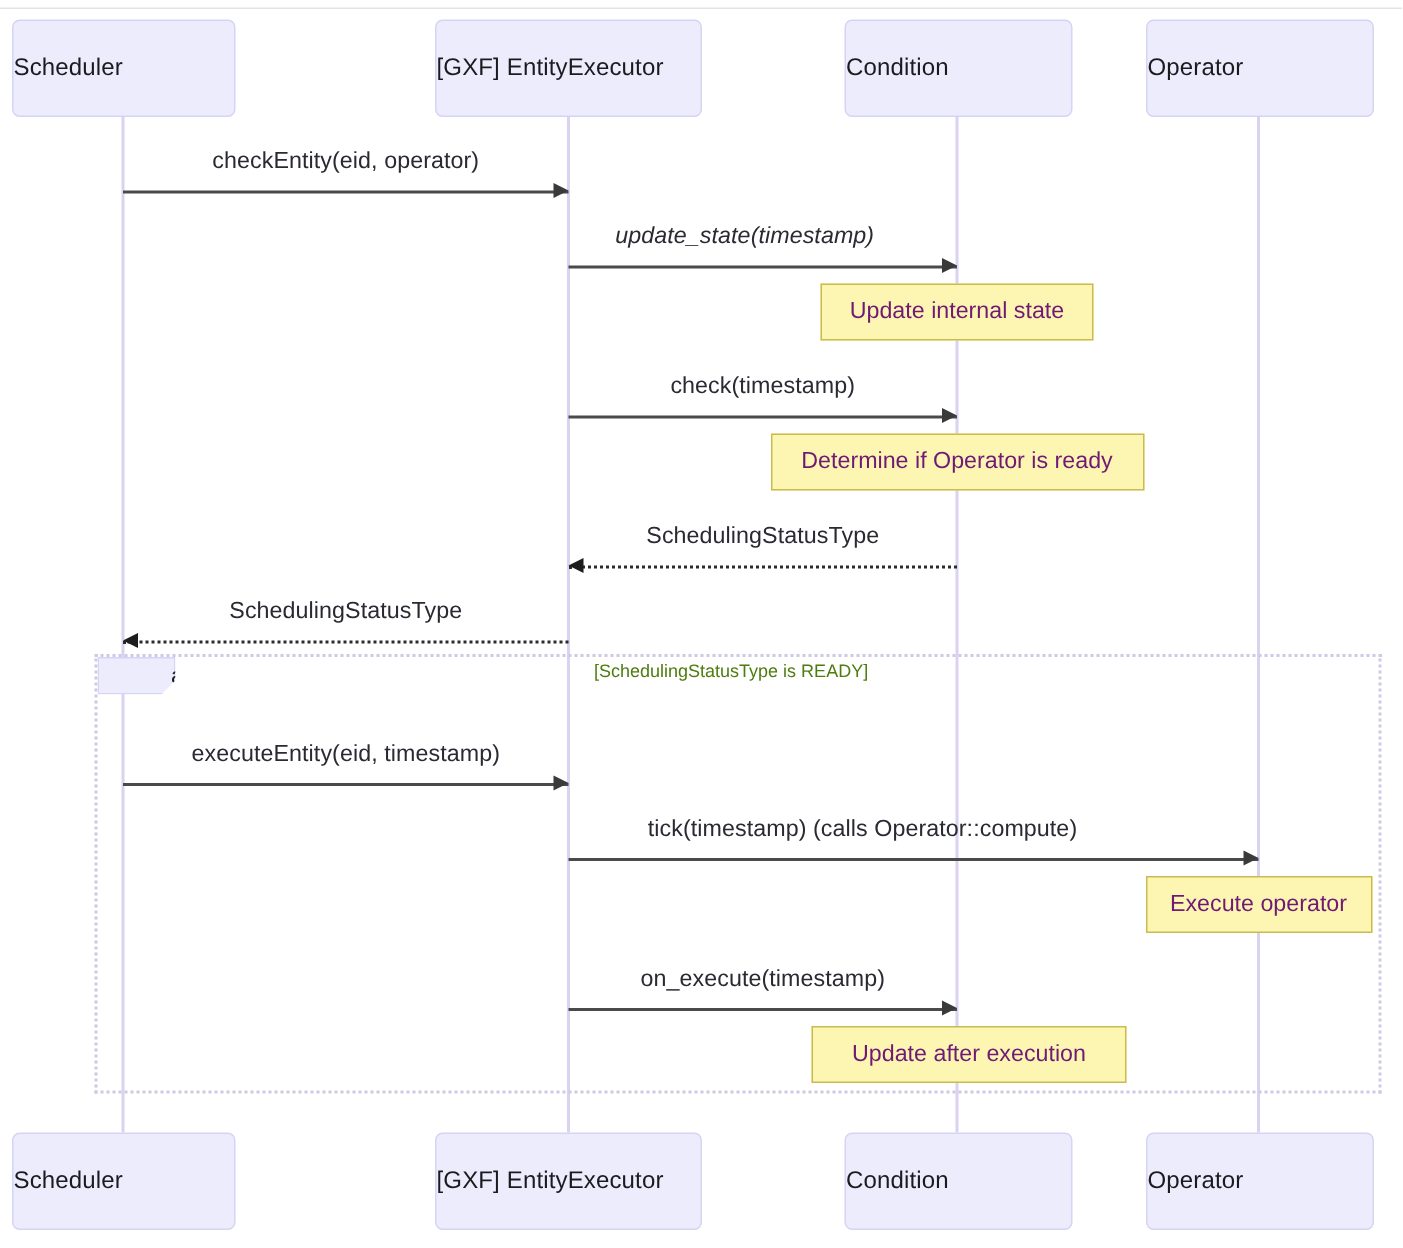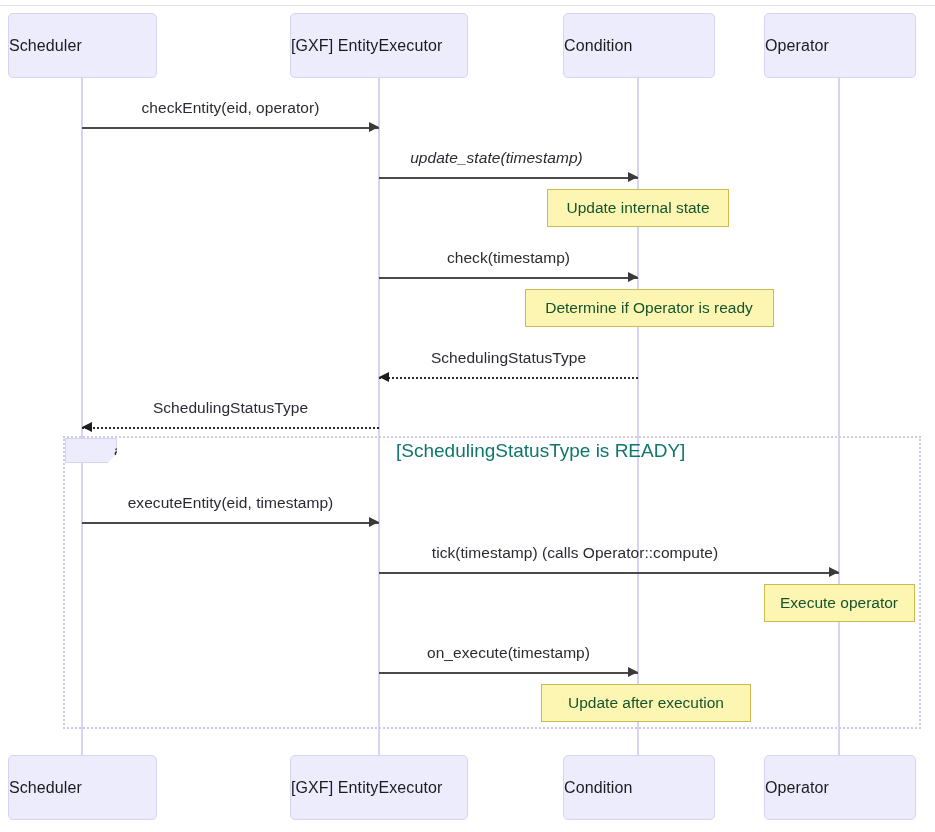--- a/index.html
+++ b/index.html
@@ -70,21 +70,21 @@
     color:#2a2a33;
     white-space:nowrap;
     letter-spacing:.05px;
   }
   
   .note{
     position:absolute;
     box-sizing:border-box;
     background:#fdf6b2;
     border:1px solid #c9bb4e;
-    color:#14532d;
+    color:#701a75;
     font-size:15.5px;
     display:flex;
     align-items:center;
     justify-content:center;
     white-space:nowrap;
     padding:0 12px;
     height:38px;
   }
   
   .frag{
@@ -101,22 +101,22 @@
     font-size:15px;
     display:flex;
     align-items:center;
     padding-left:12px;
     height:25px;
     
     clip-path:polygon(0 0, 100% 0, 100% 62%, 82% 100%, 0 100%);
   }
   .frag-cond{
     position:absolute;
-    font-size:19px;
-    color:#0f766e;
+    font-size:12px;
+    color:#4d7c0f;
     white-space:nowrap;
   }
 </style>
 </head>
 <body>
 
 <div id="diagram">
 
   <div class="top-rule"></div>
 
@@ -197,21 +197,21 @@
   <div id="layer-fragments">
       <div class="frag" style="left: 63px; top: 436px; width: 858px; height: 293px;"></div>
       <div class="frag-label" style="left: 65px; top: 438px; width: 52px; padding-left: 48px;">alt</div>
       <div class="frag-cond" style="left: 396px; top: 440px;">[SchedulingStatusType is READY]</div>
     </div>
 
   <div id="layer-notes">
       <div class="note" style="left: 547px; top: 189px; width: 182px;">
         <span>Update internal state</span>
       </div>
-      <div class="note" style="left: 513.5px; top: 289px; width: 249px; margin-left: 11px;">
+      <div class="note" style="left: 513.5px; top: 289px; width: 249px;">
         <span>Determine if Operator is ready</span>
       </div>
       <div class="note" style="left: 763.5px; top: 584px; width: 151px;">
         <span>Execute operator</span>
       </div>
       <div class="note" style="left: 541px; top: 684px; width: 210px;">
         <span>Update after execution</span>
       </div>
     </div>
 

